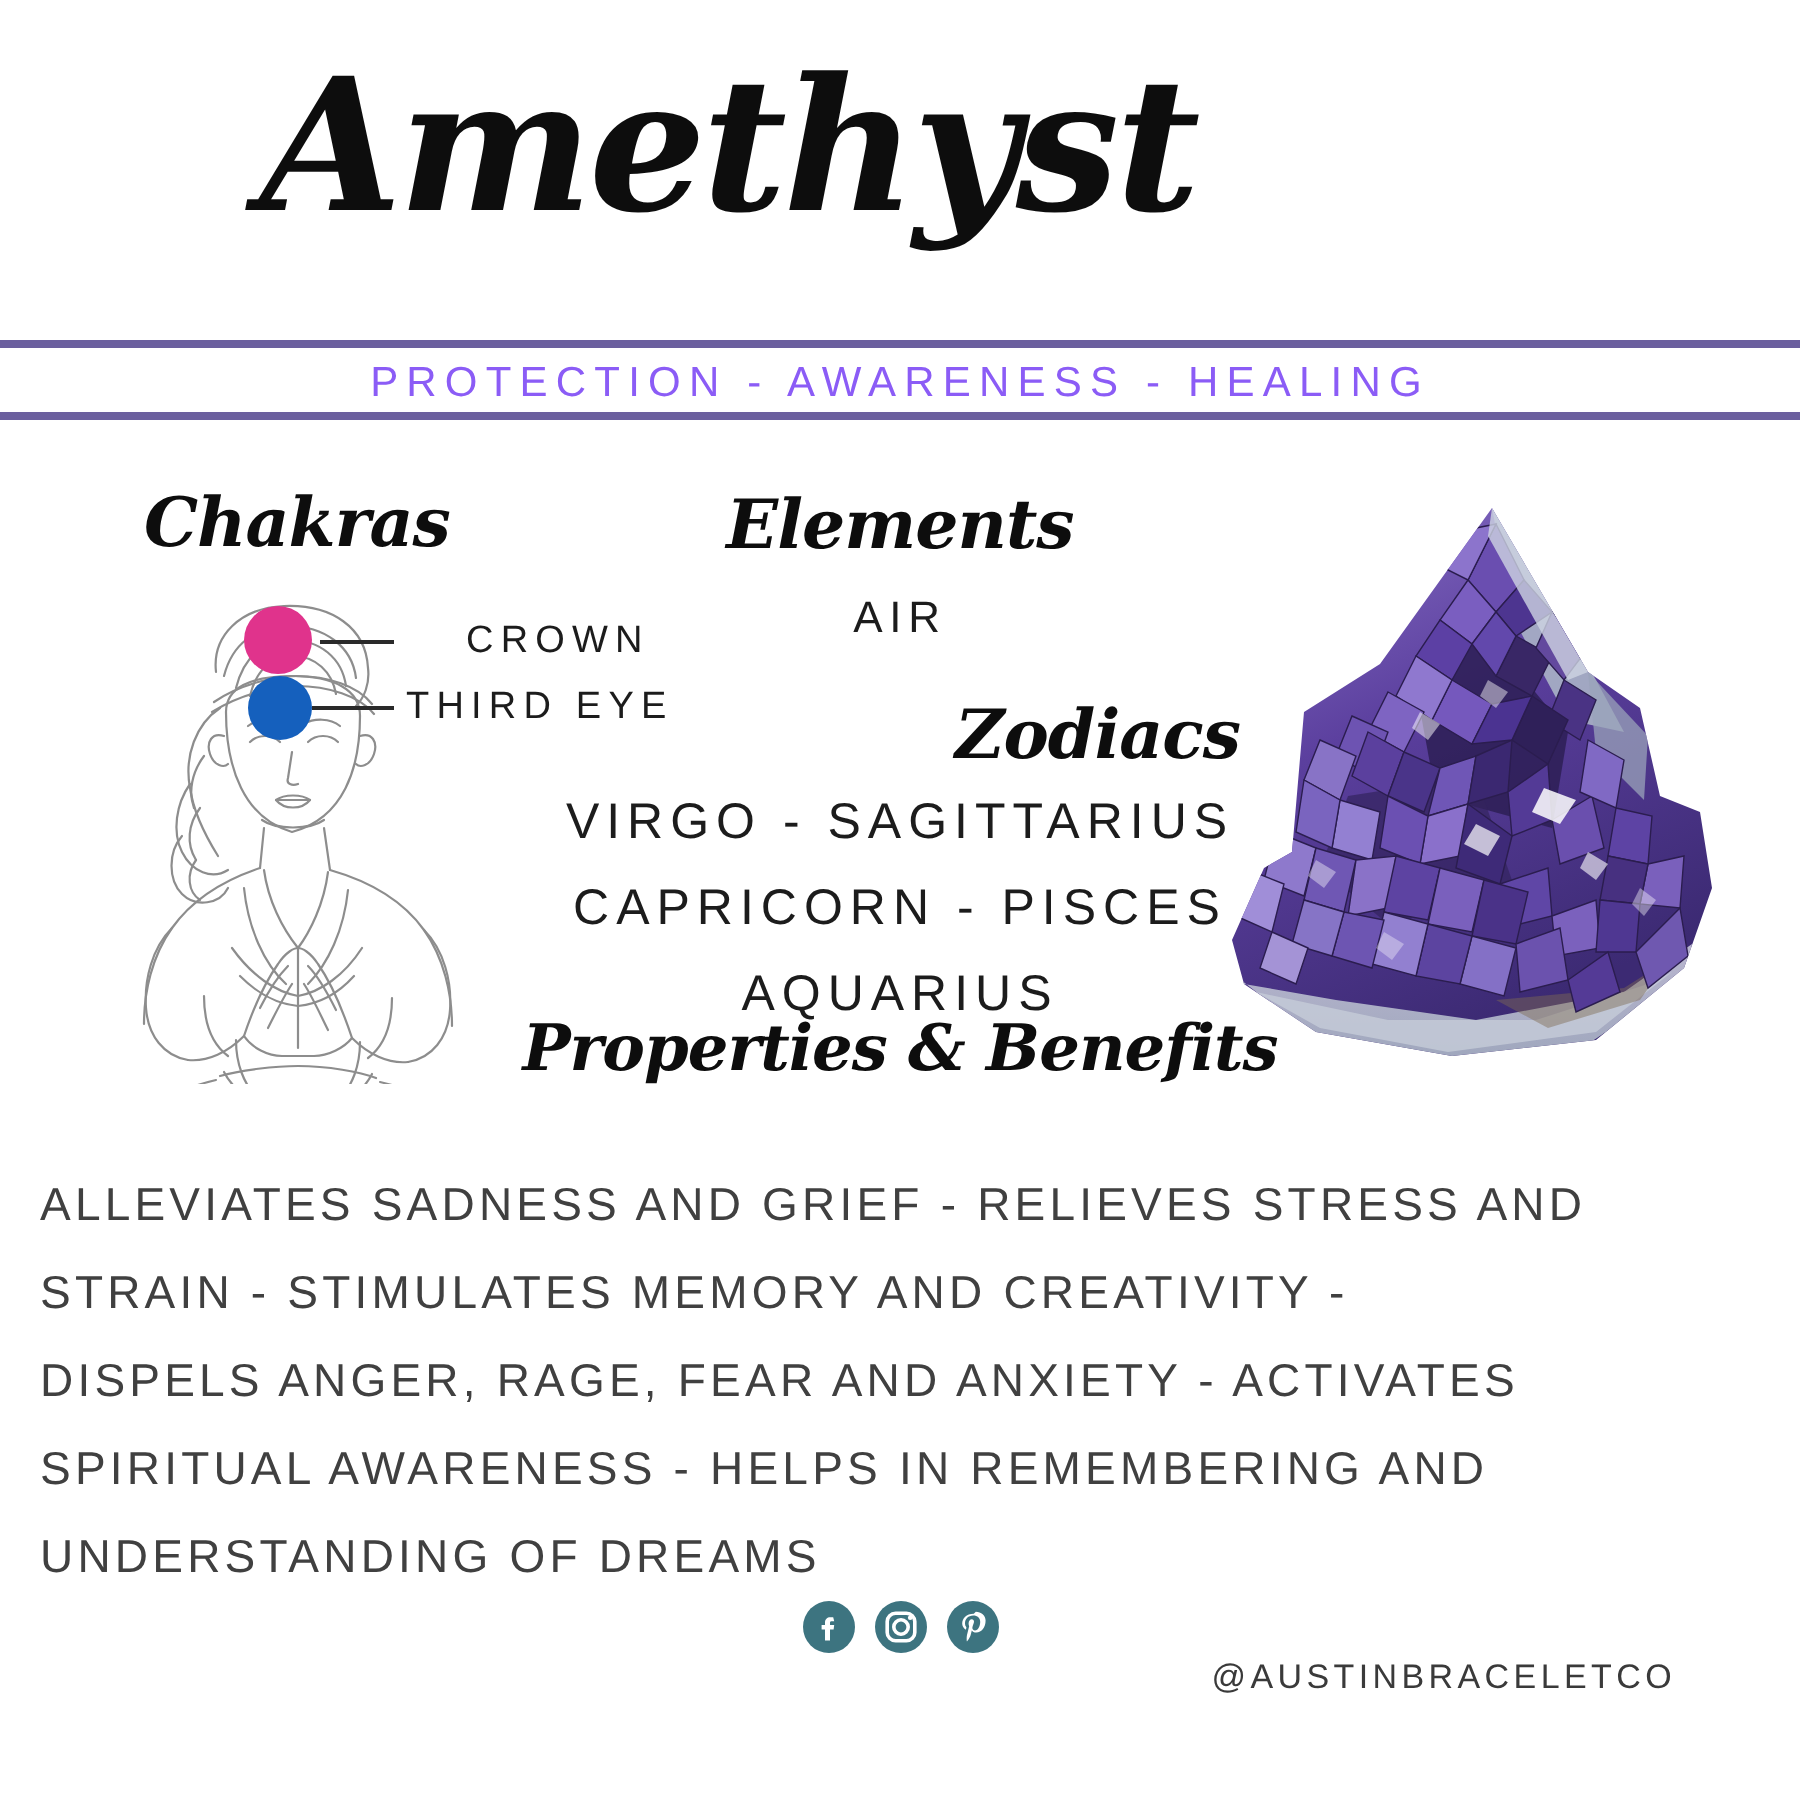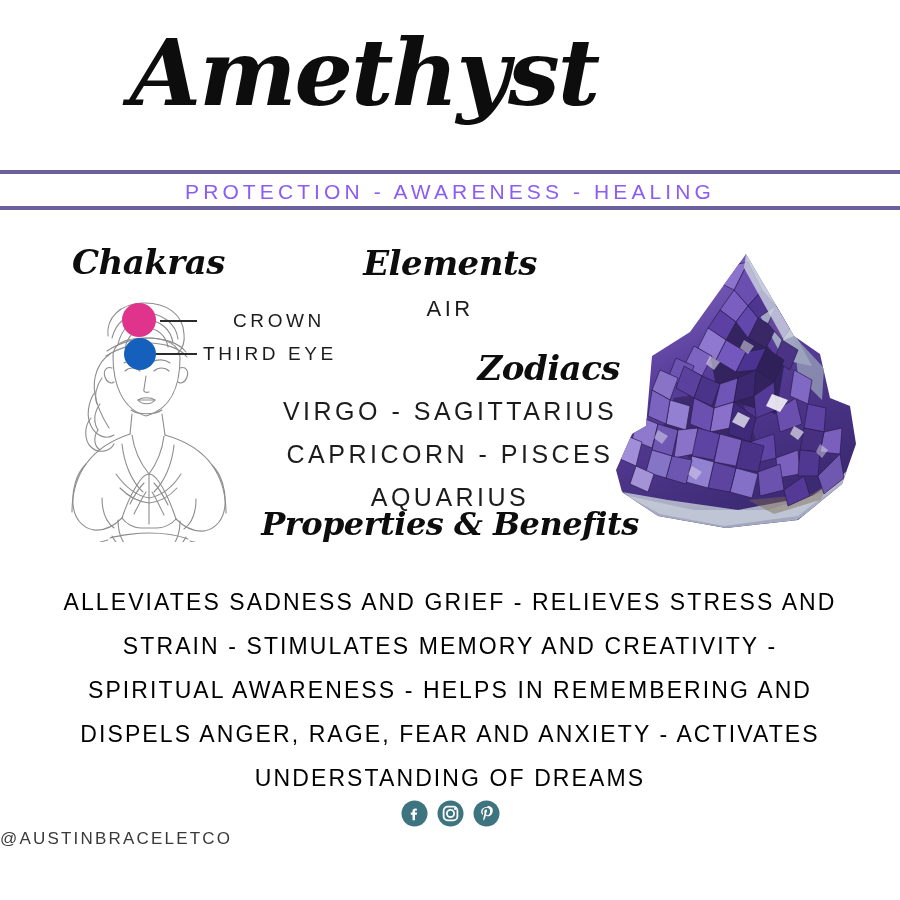--- a/index.html
+++ b/index.html
@@ -189,25 +189,25 @@
   #amethyst-svg { display: block; }
 
   
   #properties-list {
     position: absolute;
     left: 20px;
     top: 580px;
     width: 860px;
   }
   .prop-line {
-    text-align: center;
+    text-align: left;
     font-size: 23px;
     line-height: 44px;
     letter-spacing: 2.1px;
-    color: #000000;
+    color: #404040;
     font-weight: 300;
     white-space: nowrap;
   }
 
   
   #social-row {
     position: absolute;
     left: 0;
     top: 800px;
     width: 900px;
@@ -215,21 +215,21 @@
     justify-content: center;
     align-items: center;
     gap: 9px;
   }
   .social-icon { display: block; }
 
   .footer-line {
     position: absolute;
     left: 0;
     width: 838px;
-    text-align: left;
+    text-align: right;
     color: #3a3a3a;
     font-weight: 300;
     white-space: nowrap;
   }
   #footer-handle {
     top: 829px;
     font-size: 17px;
     letter-spacing: 2.2px;
   }
   #footer-website {
@@ -455,22 +455,22 @@
 
         <path d="M148 6 L196 88 L186 92 L146 20 Z" fill="#ced5e2" opacity="0.8"></path>
       </g>
     </svg>
   </div>
 
   <div class="script" id="properties-heading">Properties &amp; Benefits</div>
   <div id="properties-list">
     <div class="prop-line">ALLEVIATES SADNESS AND GRIEF - RELIEVES STRESS AND</div>
     <div class="prop-line">STRAIN - STIMULATES MEMORY AND CREATIVITY -</div>
+    <div class="prop-line">DISPELS ANGER, RAGE, FEAR AND ANXIETY - ACTIVATES</div>
     <div class="prop-line">SPIRITUAL AWARENESS - HELPS IN REMEMBERING AND</div>
-    <div class="prop-line">DISPELS ANGER, RAGE, FEAR AND ANXIETY - ACTIVATES</div>
     <div class="prop-line">UNDERSTANDING OF DREAMS</div>
   </div>
 
   <div id="social-row">
     <a class="social-icon" href="#">
       <svg width="27" height="27" viewBox="0 0 27 27">
         <circle cx="13.5" cy="13.5" r="13" fill="#3d7480"></circle>
         <path d="M15.6 8.6h-1.5c-1.5 0-2.6 1-2.6 2.6v1.3H9.8v2.3h1.7v5.4h2.5v-5.4h1.8l.3-2.3h-2.1v-1.1c0-.5.2-.8.8-.8h1.3z" fill="#ffffff"></path>
       </svg>
     </a>

